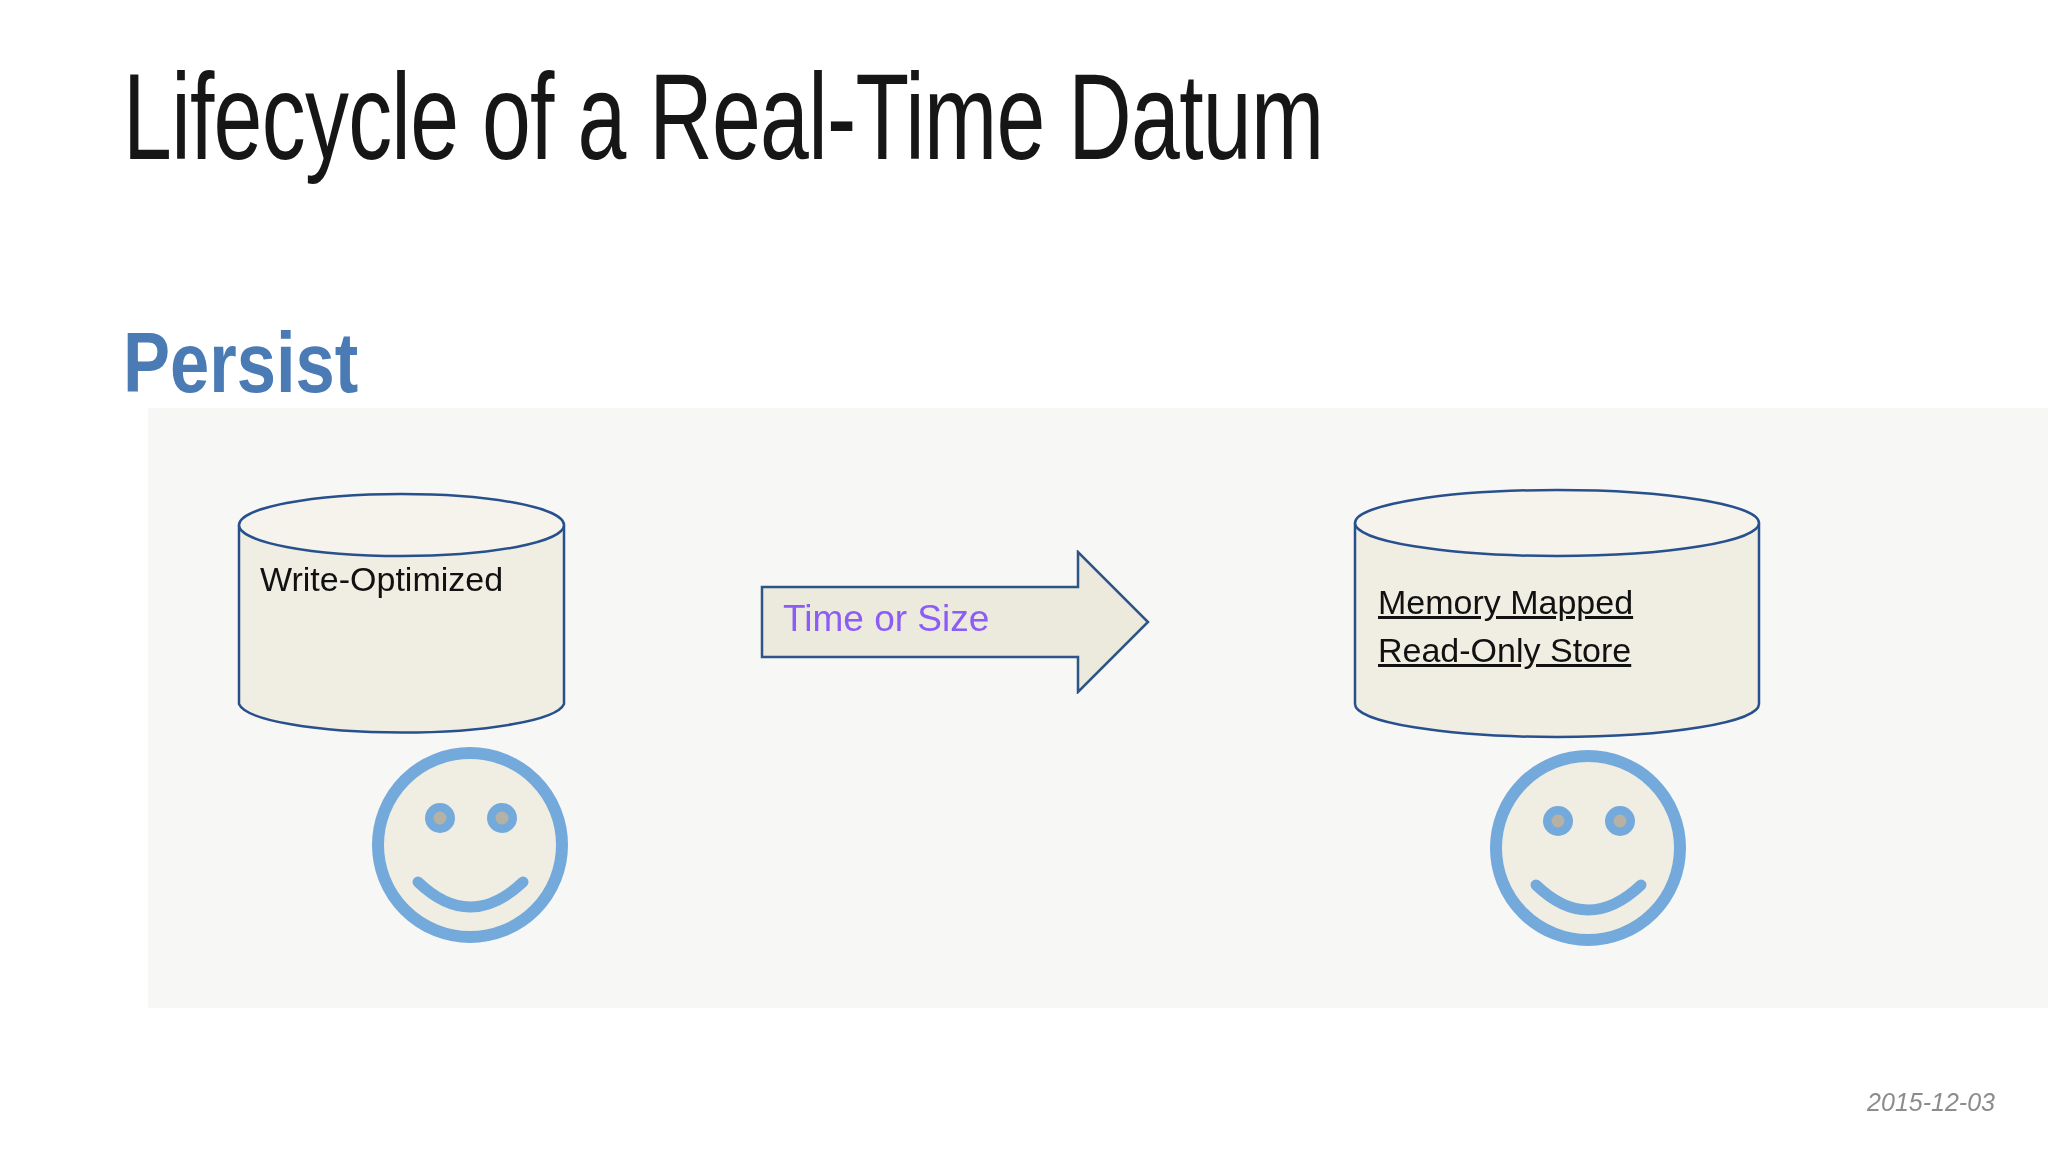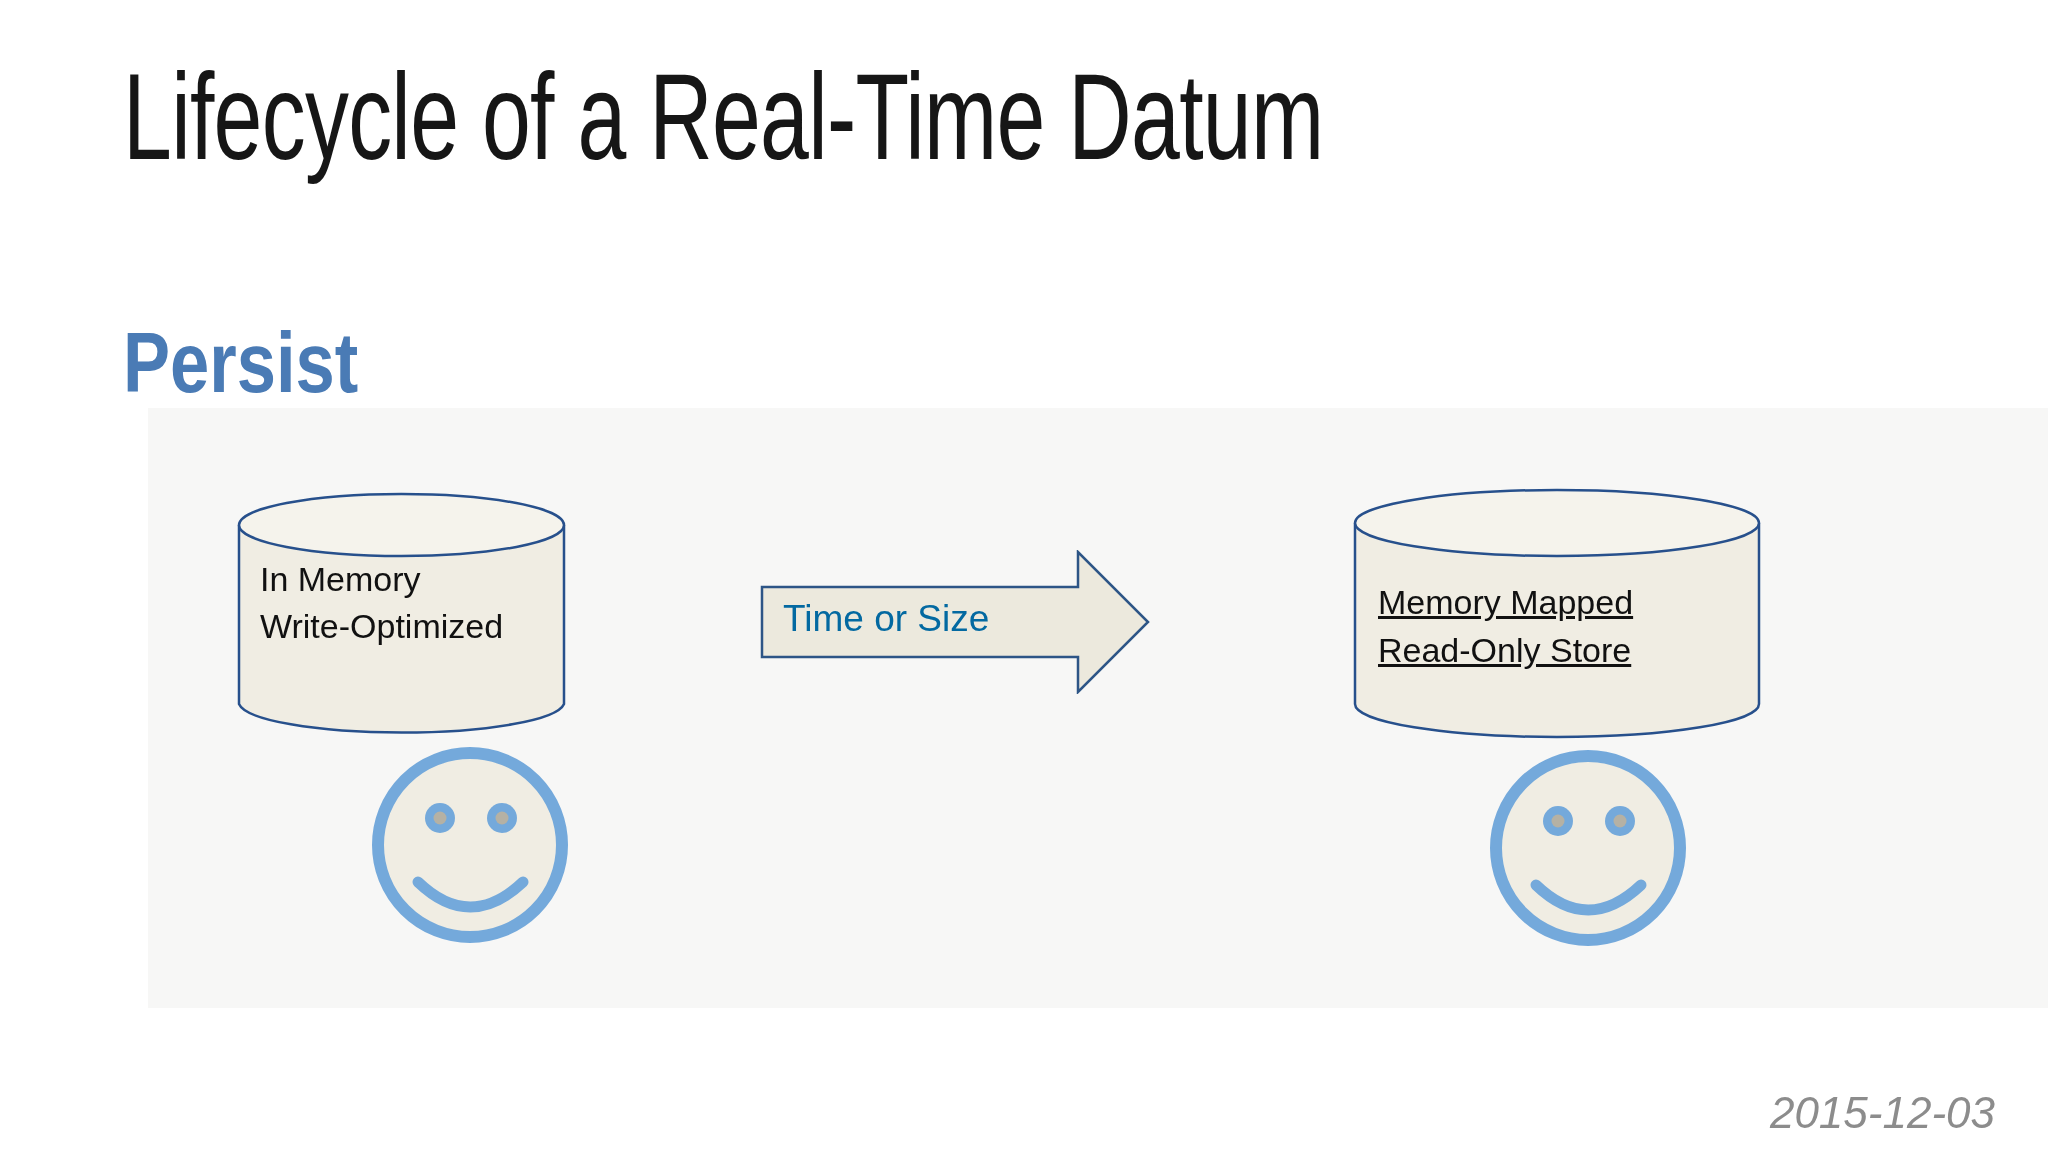--- a/index.html
+++ b/index.html
@@ -62,21 +62,21 @@
     color: #111111;
   }
   .store-label-left  { left: 260px;  top: 556px; }
   .store-label-right { left: 1378px; top: 578px; line-height: 48px; text-decoration: underline; }
 
   .arrow-label {
     position: absolute;
     left: 783px;
     top: 598px;
     font-size: 37px;
-    color: #0369a1;
+    color: #8b5cf6;
     white-space: nowrap;
   }
 
   .logo {
     position: absolute;
     left: 40px;
     top: 1066px;
     display: flex;
     align-items: center;
   }
@@ -87,21 +87,21 @@
     letter-spacing: 2.5px;
     color: #232e44;
     transform: scaleX(0.88);
     transform-origin: left center;
     white-space: nowrap;
   }
   .slide-date {
     position: absolute;
     right: 53px;
     top: 1088px;
-    font-size: 44px;
+    font-size: 25px;
     font-style: italic;
     color: #8c8c8c;
     white-space: nowrap;
   }
 </style>
 </head>
 <body>
 
 <div class="slide">
 
@@ -109,21 +109,20 @@
 
   <div class="slide-title">Lifecycle of a Real-Time Datum</div>
 
   <div class="section-heading">Persist</div>
 
   <svg class="shape cyl-left" width="330" height="246" viewBox="0 0 330 246">
     <path d="M 2,33 L 2,212 A 163,31 0 0 0 327,212 L 327,33" fill="#f0ede3" stroke="#27508c" stroke-width="2.5"></path>
     <ellipse cx="164.5" cy="33" rx="162.5" ry="31" fill="#f5f3ec" stroke="#27508c" stroke-width="2.5"></ellipse>
   </svg>
   <div class="store-label store-label-left">
-    <div>In Memory</div>
     <div>Write-Optimized</div>
   </div>
 
   <svg class="shape arrow" width="392" height="144" viewBox="0 0 392 144">
     <polygon points="2,37 318,37 318,2 388,72 318,142 318,107 2,107" fill="#ece9dd" stroke="#2d5586" stroke-width="2.5" stroke-linejoin="miter"></polygon>
   </svg>
   <div class="arrow-label">Time or Size</div>
 
   <svg class="shape cyl-right" width="408" height="252" viewBox="0 0 408 252">
     <path d="M 2,35 L 2,216 A 202,33 0 0 0 406,216 L 406,35" fill="#f0ede3" stroke="#27508c" stroke-width="2.5"></path>

